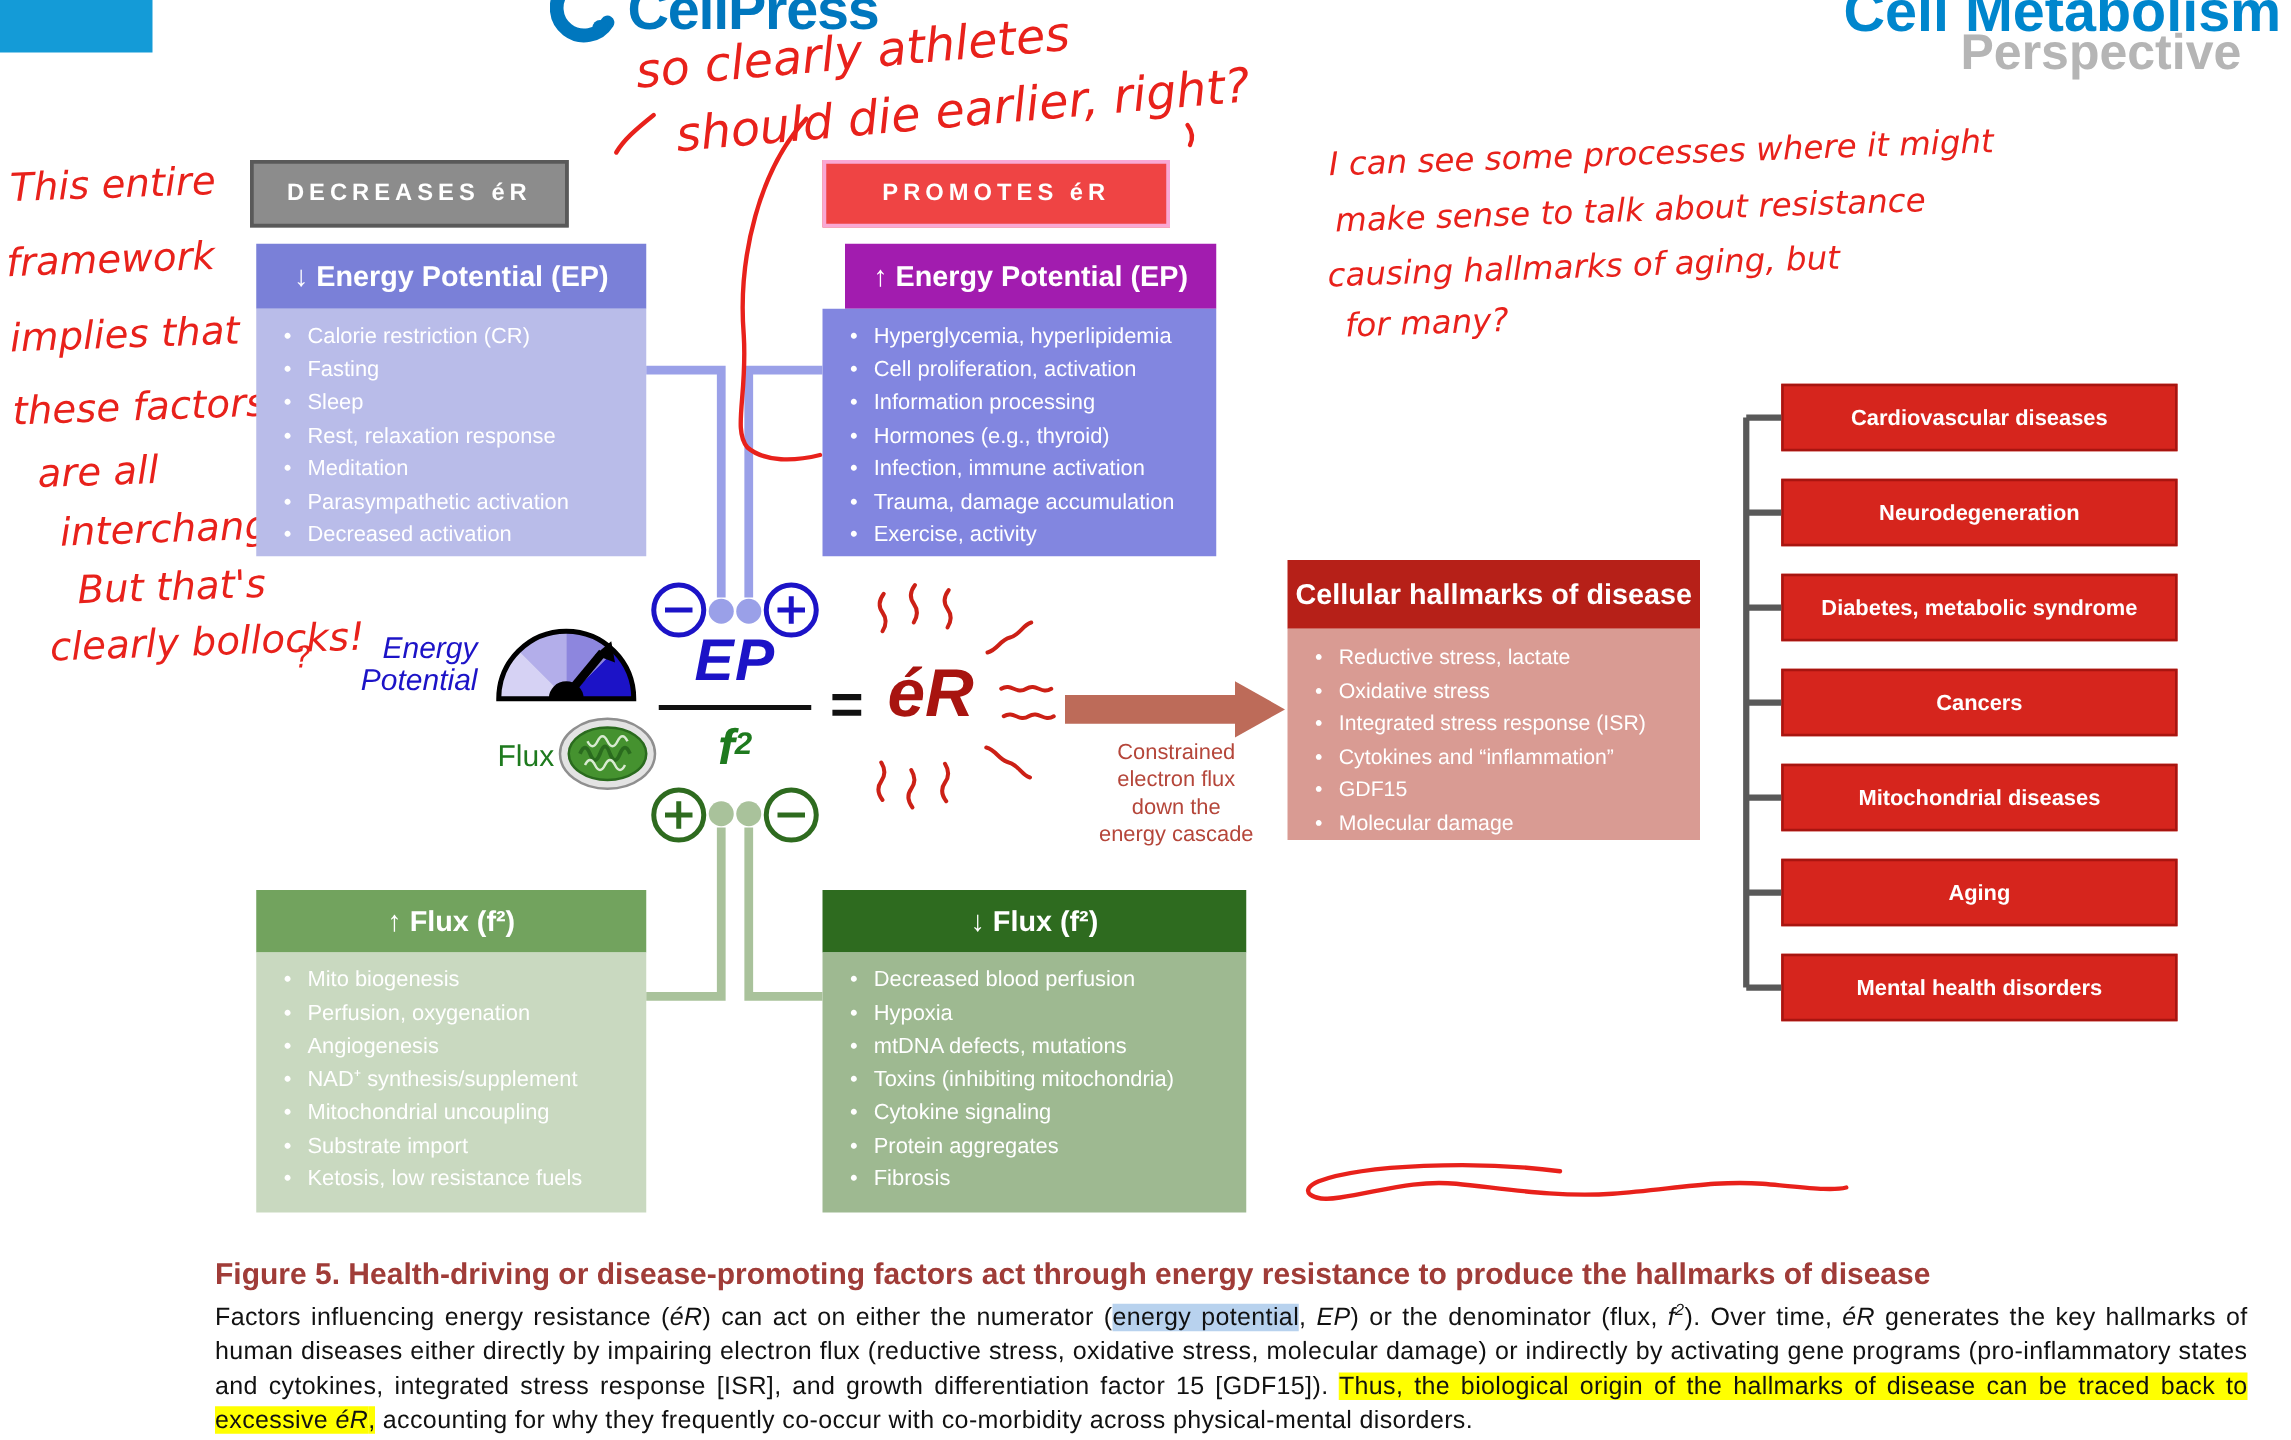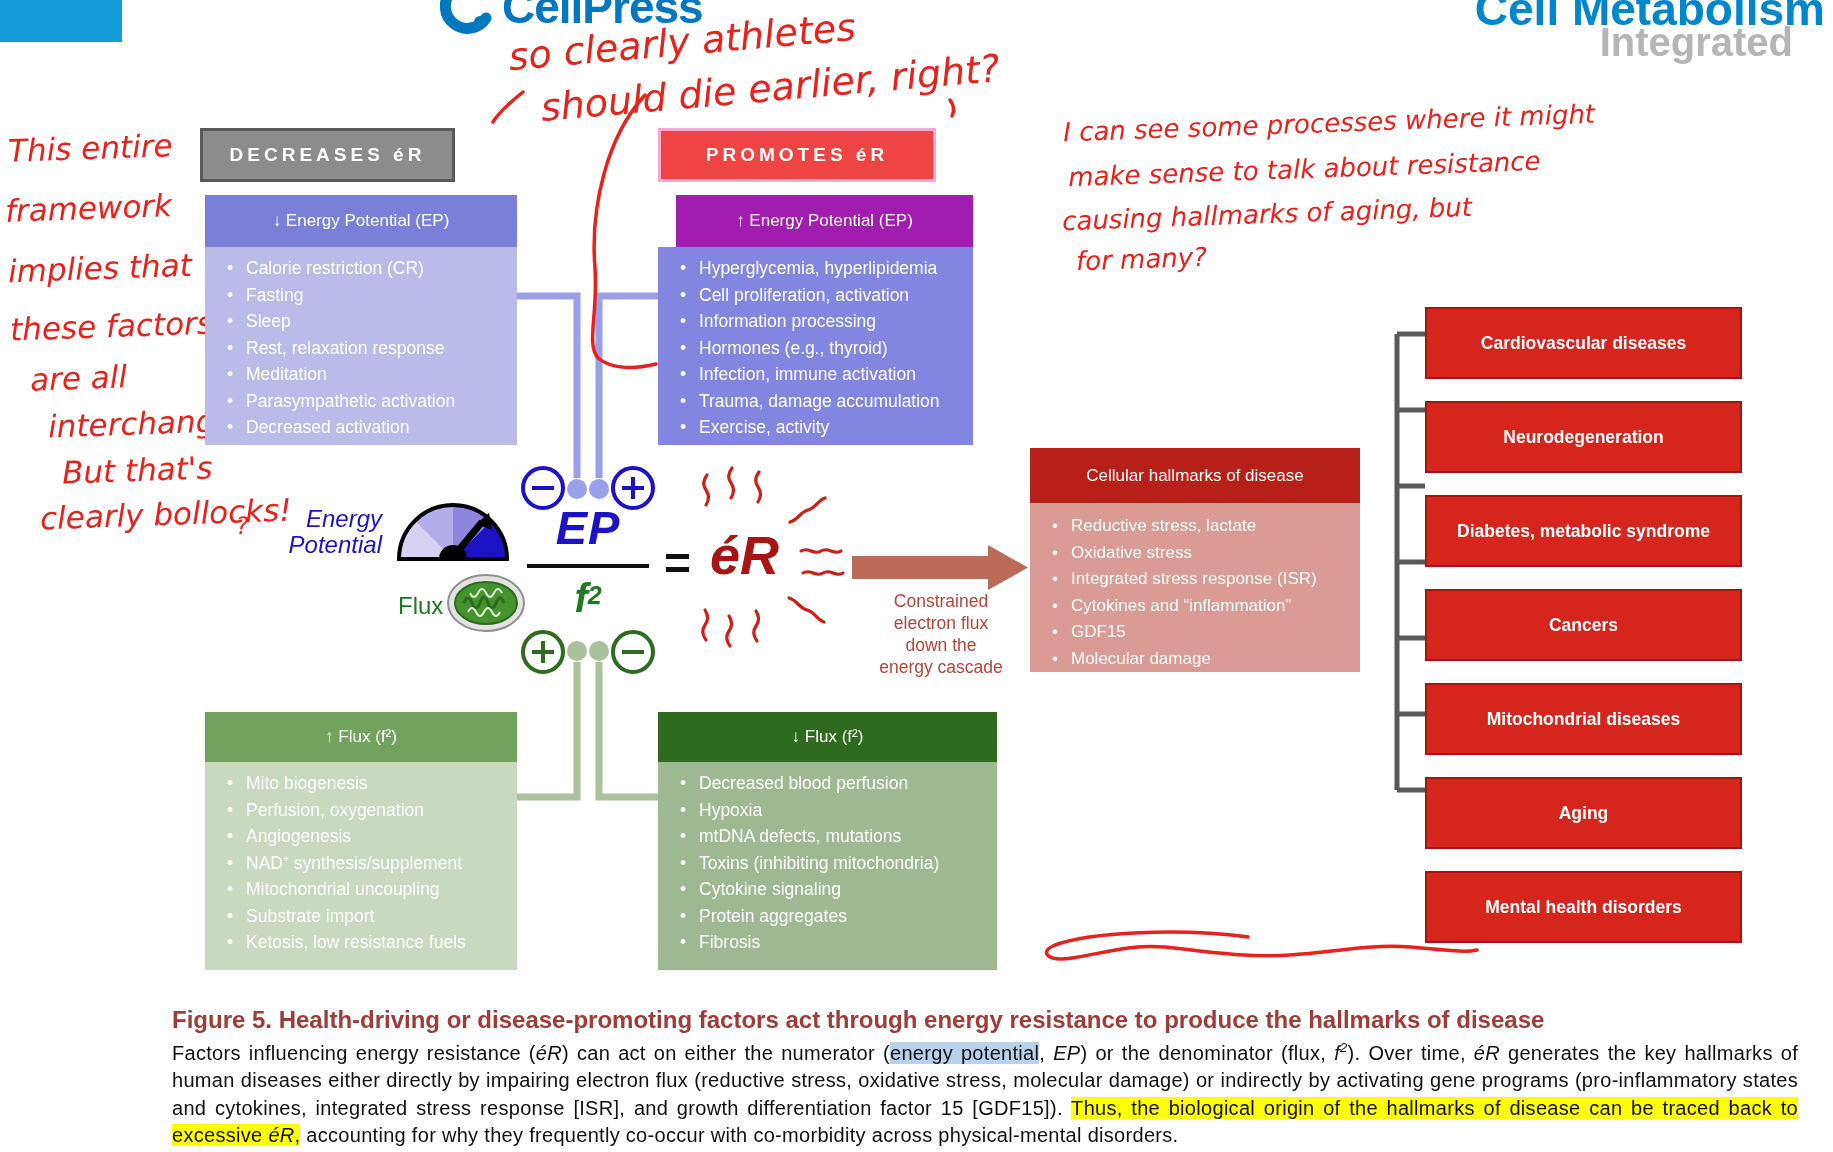--- a/index.html
+++ b/index.html
@@ -21,21 +21,21 @@
   .hw-right { font-size:26px; transform:rotate(-2deg); }
 
   
   .hdr-plate { position:absolute; height:54px; display:flex; align-items:center; justify-content:center;
                color:#fff; font-weight:bold; font-size:19px; letter-spacing:4px; }
   .hdr-gray { background:#8c8c8c; border:3px solid #595959; }
   .hdr-dark { background:#ef4444; border:3px solid #f9a8d4; }
 
   .panel { position:absolute; }
   .panel .ptitle { height:52px; display:flex; align-items:center; justify-content:center;
-                   color:#fff; font-weight:normal; font-size:17px; }
+                   color:#fff; font-weight:bold; font-size:23px; }
   .panel .plist { padding:8px 6px 0 22px; }
   .li { display:flex; gap:9px; color:#fff; font-size:17.5px; line-height:26.5px; }
   .blt { width:10px; flex:none; }
 
   .ep-down .ptitle { background:#7a80d8; }
   .ep-down .plist  { background:#b9bce9; }
   .ep-up .ptitle   { background:#a21caf;margin-left:18px; }
   .ep-up .plist    { background:#8286e0; }
   .flux-up .ptitle { background:#72a35e; height:50px; }
   .flux-up .plist  { background:#c9d9c0; }
@@ -56,21 +56,21 @@
             color:#1e7a1e; font-weight:bold; font-style:italic; font-size:40px; }
   .eq-den sup { font-size:25px; vertical-align:8px; }
   .eq-equals { position:absolute; left:664px; top:536px; font-size:46px; font-weight:bold; color:#111; }
   .eq-result { position:absolute; left:710px; top:524px; font-size:54px; font-weight:bold; font-style:italic;
                color:#a81410; }
   .arrow-caption { position:absolute; left:853px; top:590px; width:176px; text-align:center;
                    color:#b5463a; font-size:17.5px; line-height:22px; }
 
   
   .disease-col { position:absolute; left:1425px; top:307px; width:317px; }
-  .disease { height:72px; margin-bottom:22px; background:#d6251d; border:2px solid #a81510;
+  .disease { height:54px; margin-bottom:22px; background:#d6251d; border:2px solid #a81510;
              color:#fff; font-weight:bold; font-size:17.5px;
              display:flex; align-items:center; justify-content:center; }
 
   
   .statement { position:absolute; left:975px; top:854px; width:620px; text-align:center;
                color:#8b3a30; font-size:25px; line-height:33px; }
   .statement b { color:#a61e15; }
   .statement .emph { color:#a61e15; font-weight:bold; text-decoration:underline; }
 
   
@@ -94,21 +94,21 @@
 
   <div class="cyan-block"></div>
   <div class="cellpress">
     <svg width="52" height="58" viewBox="0 0 52 58">
       <path d="M44 14 A22 22 0 1 0 46 40" fill="none" stroke="#0077be" stroke-width="11" stroke-linecap="round"></path>
       <circle cx="40" cy="44" r="6" fill="#0077be"></circle>
     </svg>
     <span class="wordmark">CellPress</span>
   </div>
   <div class="journal-name">Cell Metabolism</div>
-  <div class="article-type">Integrated</div>
+  <div class="article-type">Perspective</div>
 
   <div class="hw hw-top" style="left:508px; top:20px;">so clearly athletes</div>
   <div class="hw hw-top" style="left:540px; top:66px;">should die earlier, right?</div>
 
   <div class="hw hw-left" style="left:8px;  top:130px;">This entire</div>
   <div class="hw hw-left" style="left:5px;  top:190px;">framework</div>
   <div class="hw hw-left" style="left:8px;  top:250px;">implies that</div>
   <div class="hw hw-left" style="left:10px; top:308px;">these factors</div>
   <div class="hw hw-left" style="left:30px; top:360px;">are all</div>
   <div class="hw hw-left" style="left:48px; top:404px;">interchangeable.</div>

